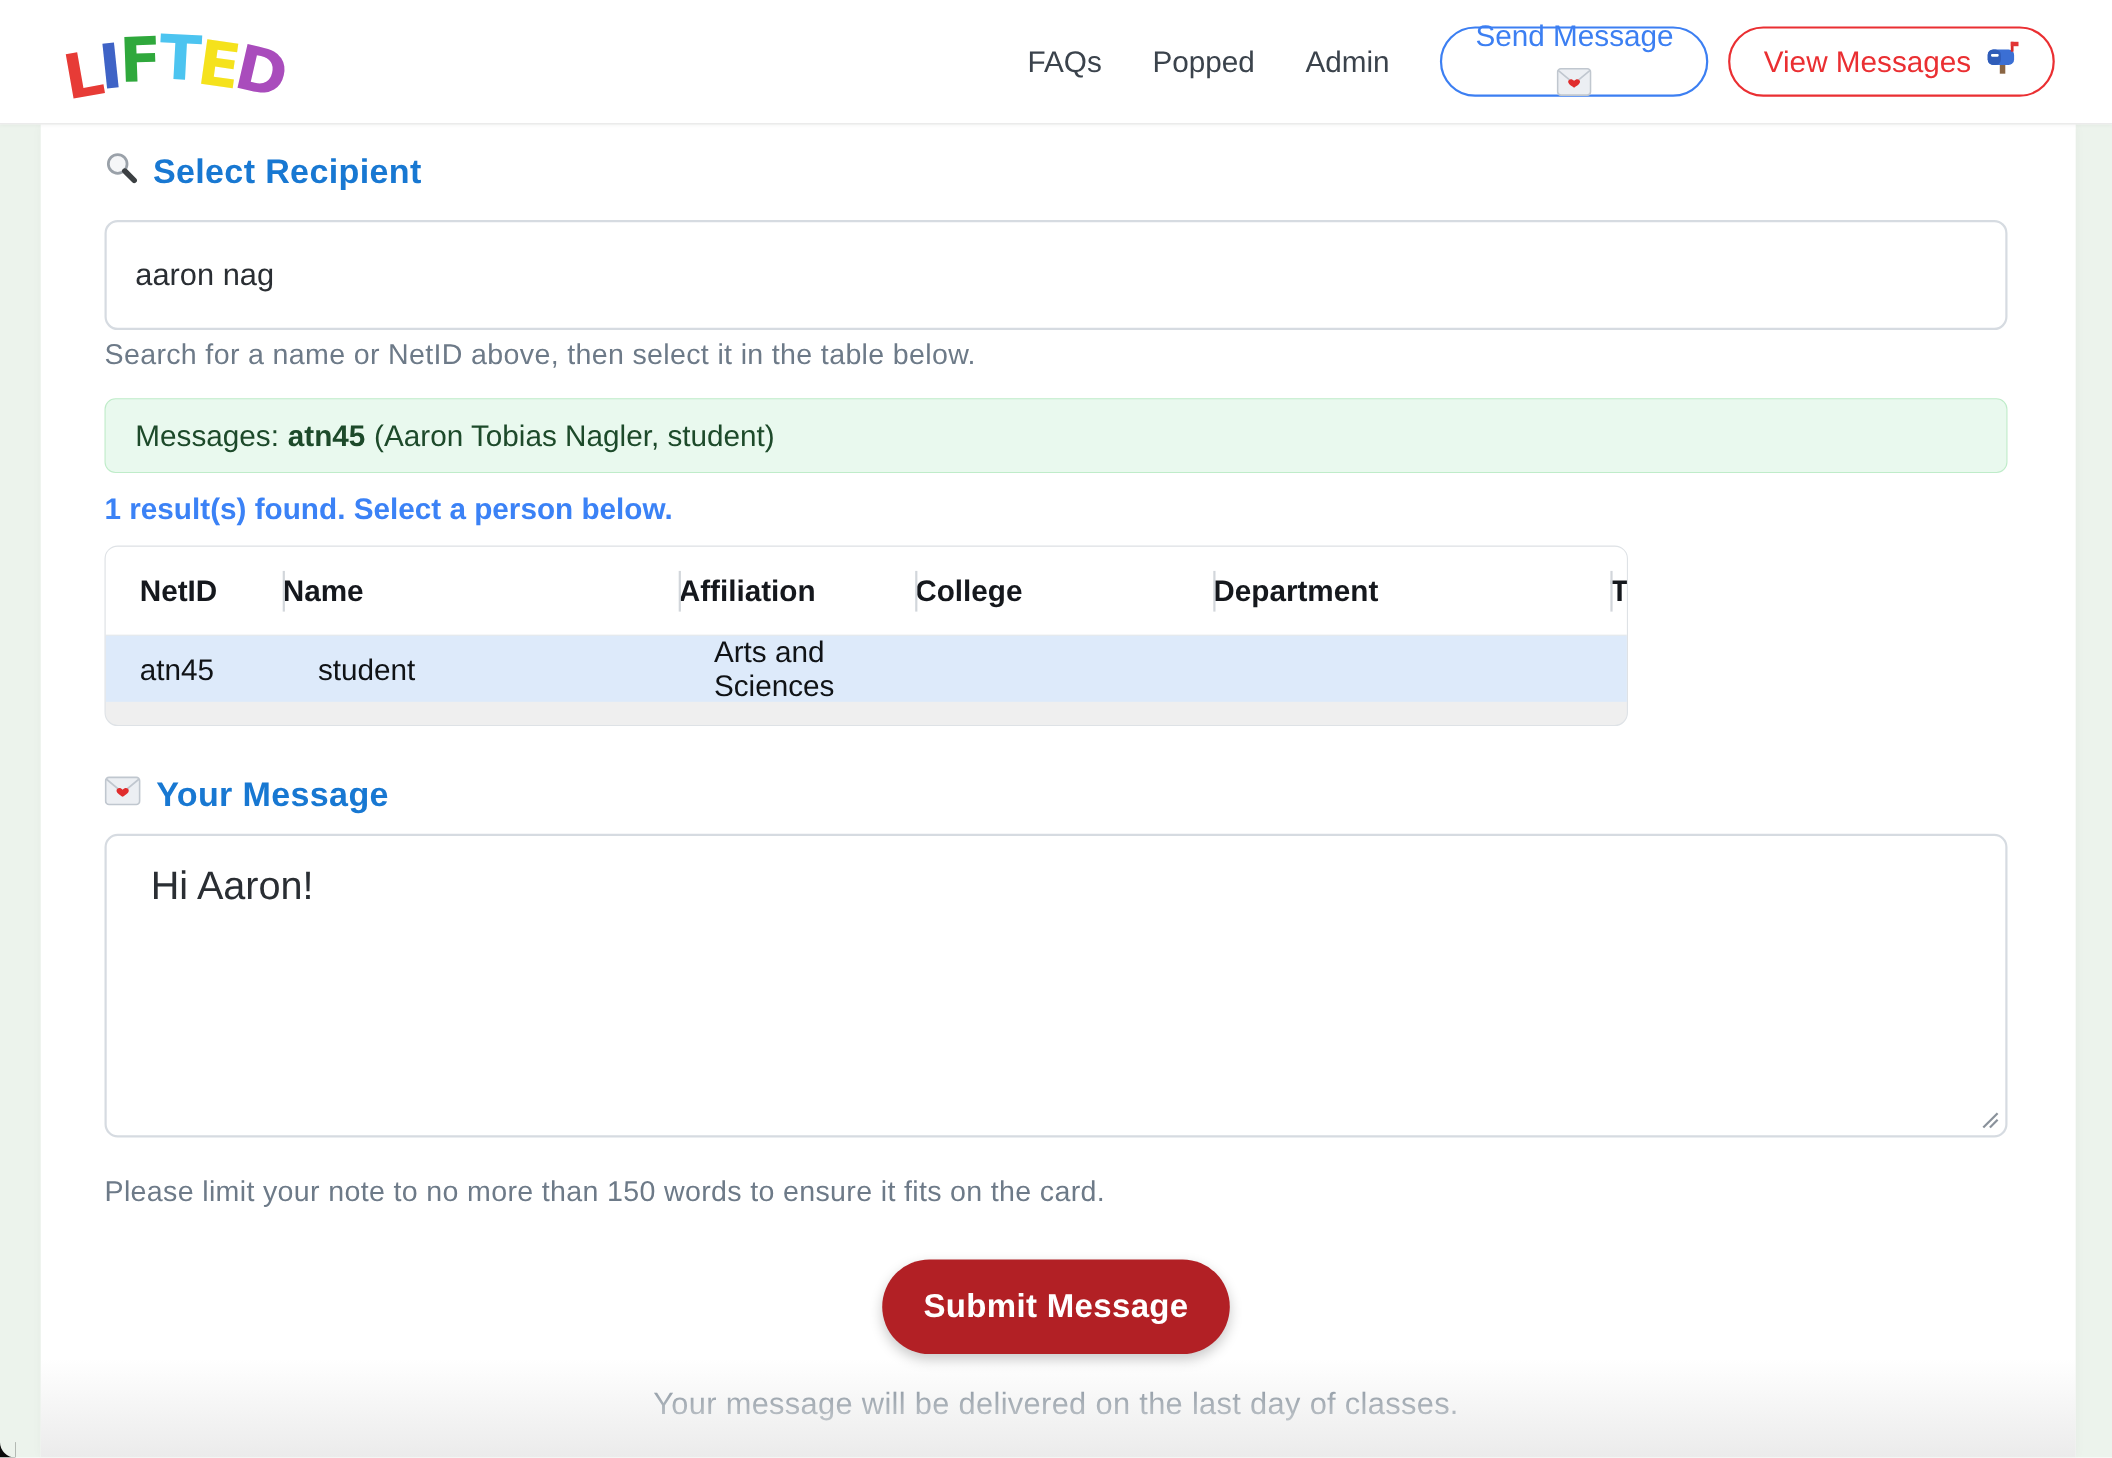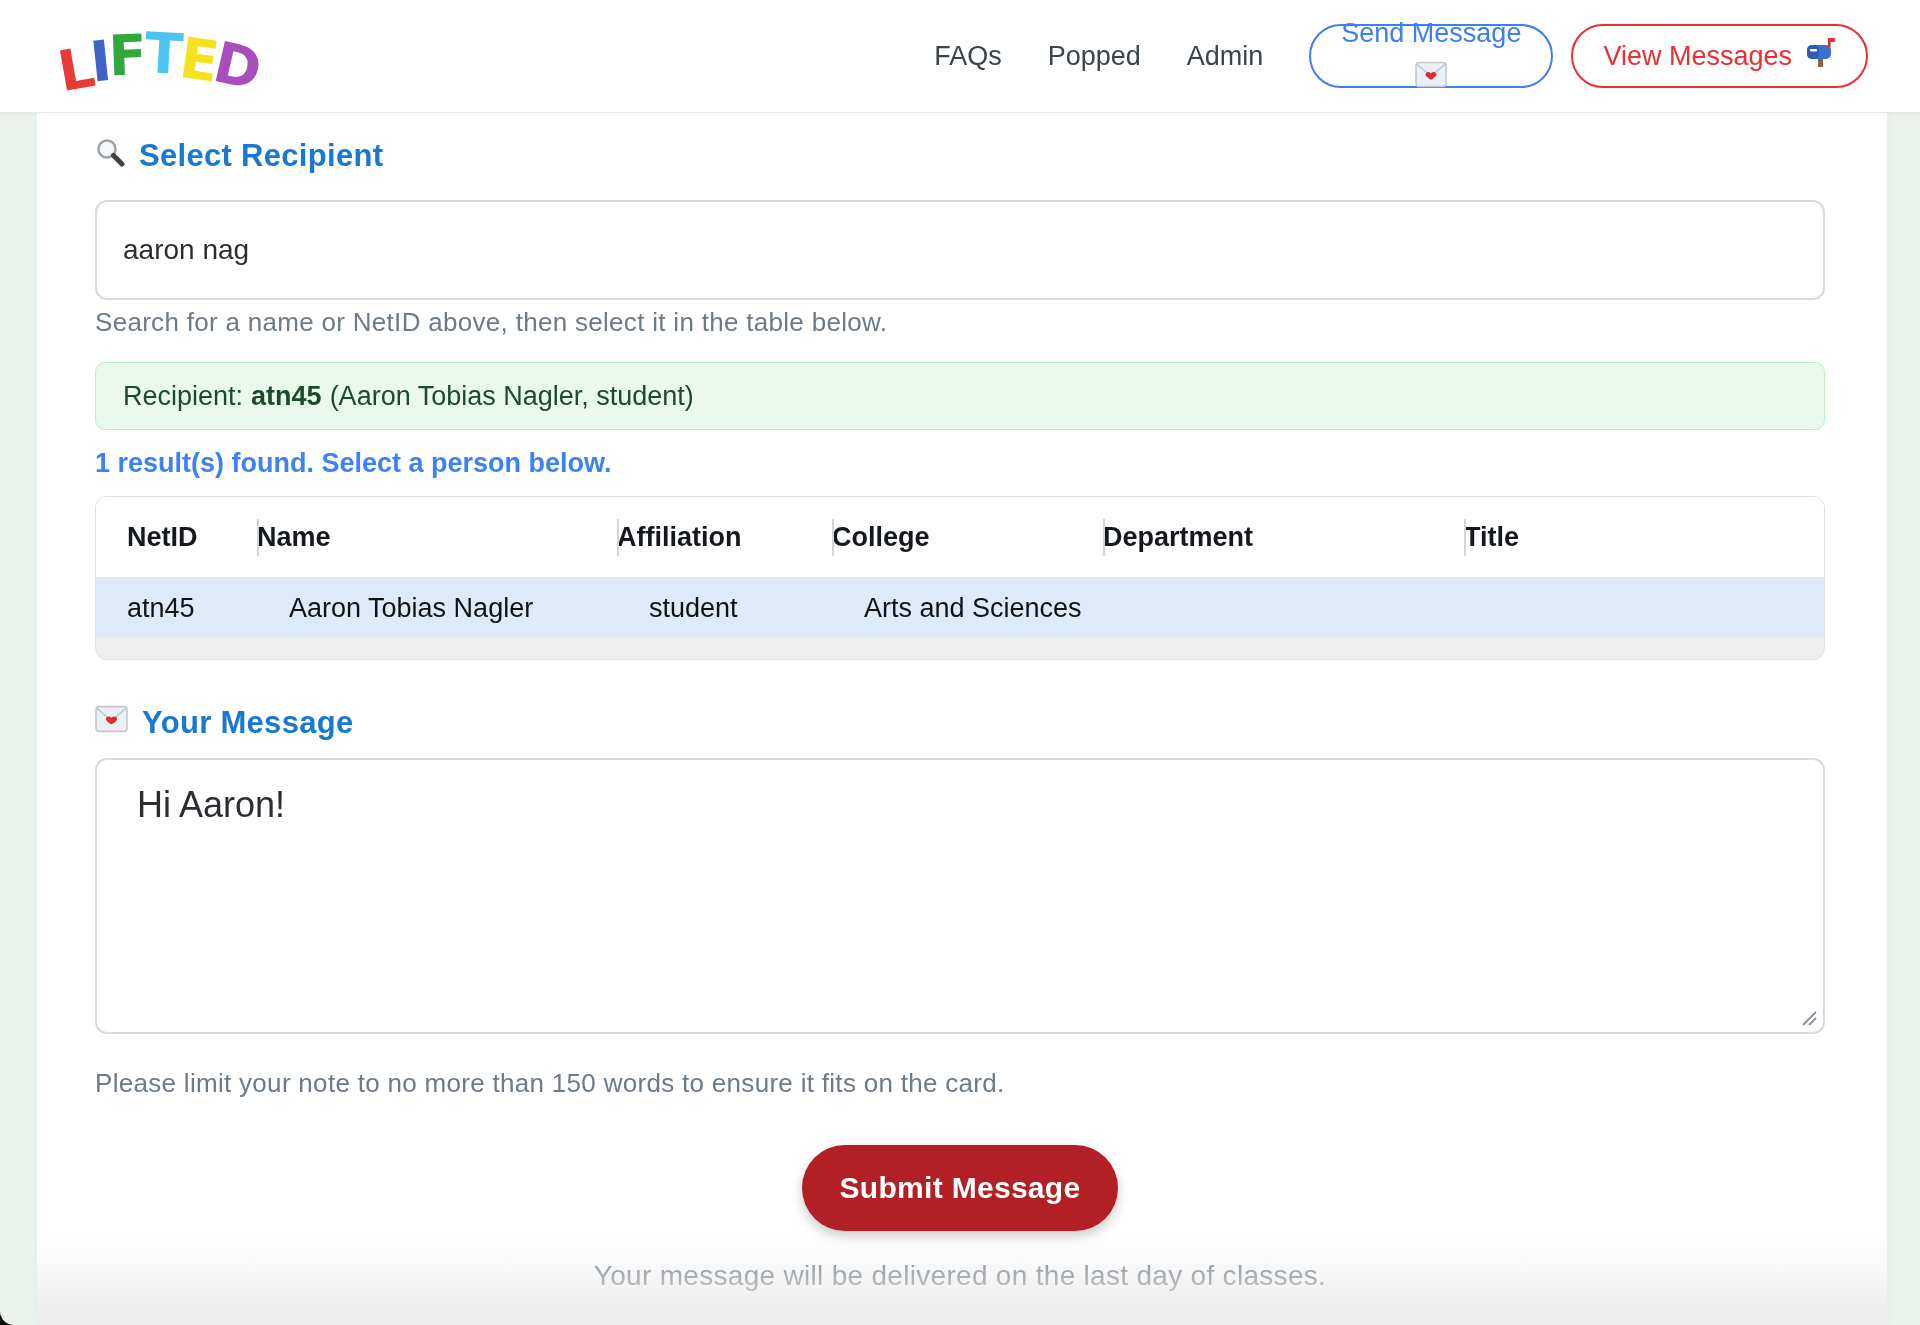--- a/index.html
+++ b/index.html
@@ -76,21 +76,21 @@
     background:#e9f9ee; border:1px solid #bfecc9; border-radius:10px;
     display:flex; align-items:center; padding:0 27px;
     font-size:27px; color:#1d4a2a; gap:8px;
   }
   .selected-box b { font-weight:700; }
 
   .results-text { position:absolute; left:58px; top:335px; font-size:27px; color:#3b82f6;font-weight:bold; }
 
   
   .rtable {
-    position:absolute; left:58px; top:383px; width:1730px; height:164px;
+    position:absolute; left:58px; top:383px; width:1385px; height:164px;
     border:1px solid #dee2e6; border-radius:12px; overflow:hidden; background:#efefef;
   }
   .tgrid { display:grid; grid-template-columns:161px 360px 215px 271px 361px 1fr; }
   .thead { height:81px; background:#ffffff; border-bottom:1px solid #e2e5e9; }
   .th {
     display:flex; align-items:center; position:relative;
     font-size:27px; font-weight:700; color:#15181d;
   }
   .th:first-child { padding-left:31px; }
   .th:not(:first-child)::before {
@@ -177,39 +177,38 @@
       </svg>
     </span>
     <span>Select Recipient</span>
   </div>
 
   <input class="search-input" type="text" value="aaron nag" style="">
 
   <div class="hint" style="top:194px">Search for a name or NetID above, then select it in the table below.</div>
 
   <div class="selected-box">
-    <span>Recipient:</span>
+    <span>Messages:</span>
     <b>atn45</b>
     <span>(Aaron Tobias Nagler, student)</span>
   </div>
 
   <div class="results-text">1 result(s) found. Select a person below.</div>
 
   <div class="rtable">
     <div class="tgrid thead" id="tableHead">
         <div class="th">NetID</div>
         <div class="th">Name</div>
         <div class="th">Affiliation</div>
         <div class="th">College</div>
         <div class="th">Department</div>
         <div class="th">Title</div>
       </div>
     <div class="tgrid trow" id="tableRow">
         <div class="td">atn45</div>
-        <div class="td">Aaron Tobias Nagler</div>
         <div class="td">student</div>
         <div class="td">Arts and Sciences</div>
         <div class="td"></div>
         <div class="td"></div>
       </div>
   </div>
 
   <div class="sec-heading" style="top:592px">
     <span>
       <svg width="33" height="28" viewBox="0 0 32 27">

